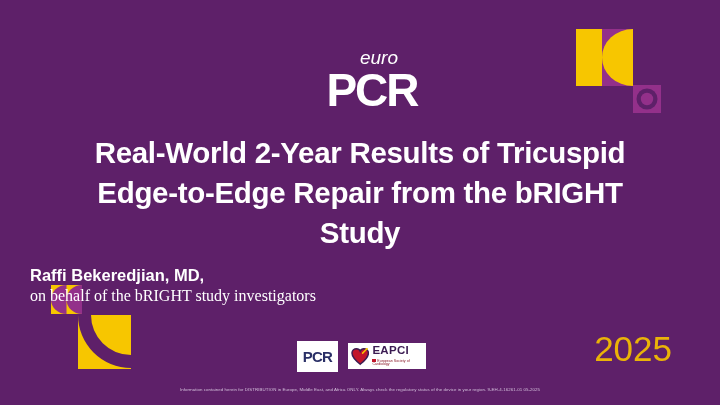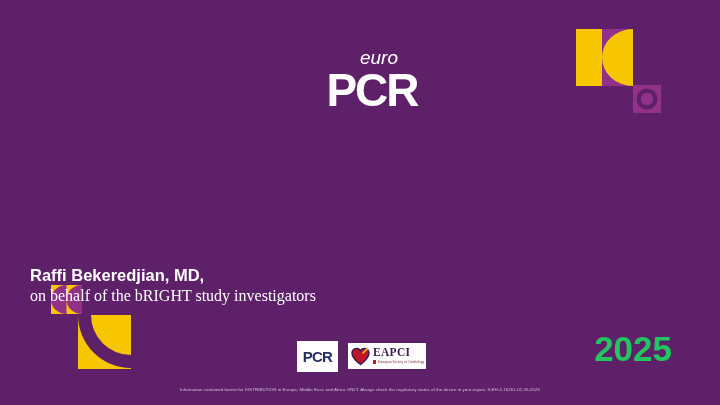--- a/index.html
+++ b/index.html
@@ -32,36 +32,36 @@
   #title span{display:block;}
 
   
   #presenter{position:absolute;left:30px;top:265px;width:660px;color:#ffffff;}
   #presenter .name{display:block;font-weight:700;font-size:16.5px;line-height:20px;}
   #presenter .aff{display:block;font-weight:400;font-size:16px;line-height:22px;font-family:Liberation Serif, serif;}
 
   
   #year{
     position:absolute;right:48px;top:330px;
-    color:#22c55e;font-weight:700;font-size:35px;line-height:38px;letter-spacing:0px;
+    color:#eab308;font-weight:400;font-size:35px;line-height:38px;letter-spacing:0px;
   }
 
   
   #pcrbox{
     position:absolute;left:297px;top:341px;width:41px;height:31px;
     background:#ffffff;display:flex;align-items:center;justify-content:center;
   }
   #pcrbox .txt{color:#2A2F66;font-weight:700;font-size:15px;letter-spacing:-0.8px;}
 
   #eapcibox{
     position:absolute;left:348px;top:343px;width:78px;height:26px;
     background:#ffffff;display:flex;align-items:center;
   }
   #eapcibox .heart{margin-left:3px;}
-  #eapcibox .words{margin-left:3px;line-height:1;font-family:Liberation Serif, serif;}
+  #eapcibox .words{margin-left:3px;line-height:1;}
   #eapcibox .e1{color:#3B1B52;font-weight:700;font-size:11.5px;letter-spacing:0.3px;display:block;}
   #eapcibox .e2{color:#8B1B2B;font-weight:400;font-size:3.6px;display:block;margin-top:2px;}
   #eapcibox .e2 i{display:inline-block;width:3.4px;height:3.4px;background:#C2162B;margin-right:1.5px;
     vertical-align:-0.4px;font-style:normal;}
 
   
   #footer{
     position:absolute;left:0;top:387px;width:720px;text-align:center;
     color:#D2BEDA;font-size:4.4px;line-height:6px;letter-spacing:0.05px;
   }
@@ -103,20 +103,25 @@
   <svg class="mark" id="mark-bl-square" width="53" height="54" viewBox="0 0 53 54">
     <rect x="0" y="0" width="53" height="54" fill="#F7C600"></rect>
     <path d="M 0,0 A 53,53 0 0 0 53,53 L 53,40 A 40,40 0 0 1 13,0 Z" fill="#5E2069"></path>
   </svg>
 
   <div id="brand">
     <span class="euro">euro</span>
     <span class="pcr">PCR</span>
   </div>
 
+  <div id="title">
+    <span>Real-World 2-Year Results of Tricuspid</span>
+    <span>Edge-to-Edge Repair from the bRIGHT</span>
+    <span>Study</span>
+  </div>
 
   <div id="presenter">
     <span class="name">Raffi Bekeredjian, MD,</span>
     <span class="aff">on behalf of the bRIGHT study investigators</span>
   </div>
 
   <div id="year">2025</div>
 
   <div id="pcrbox">
     <span class="txt">PCR</span>

